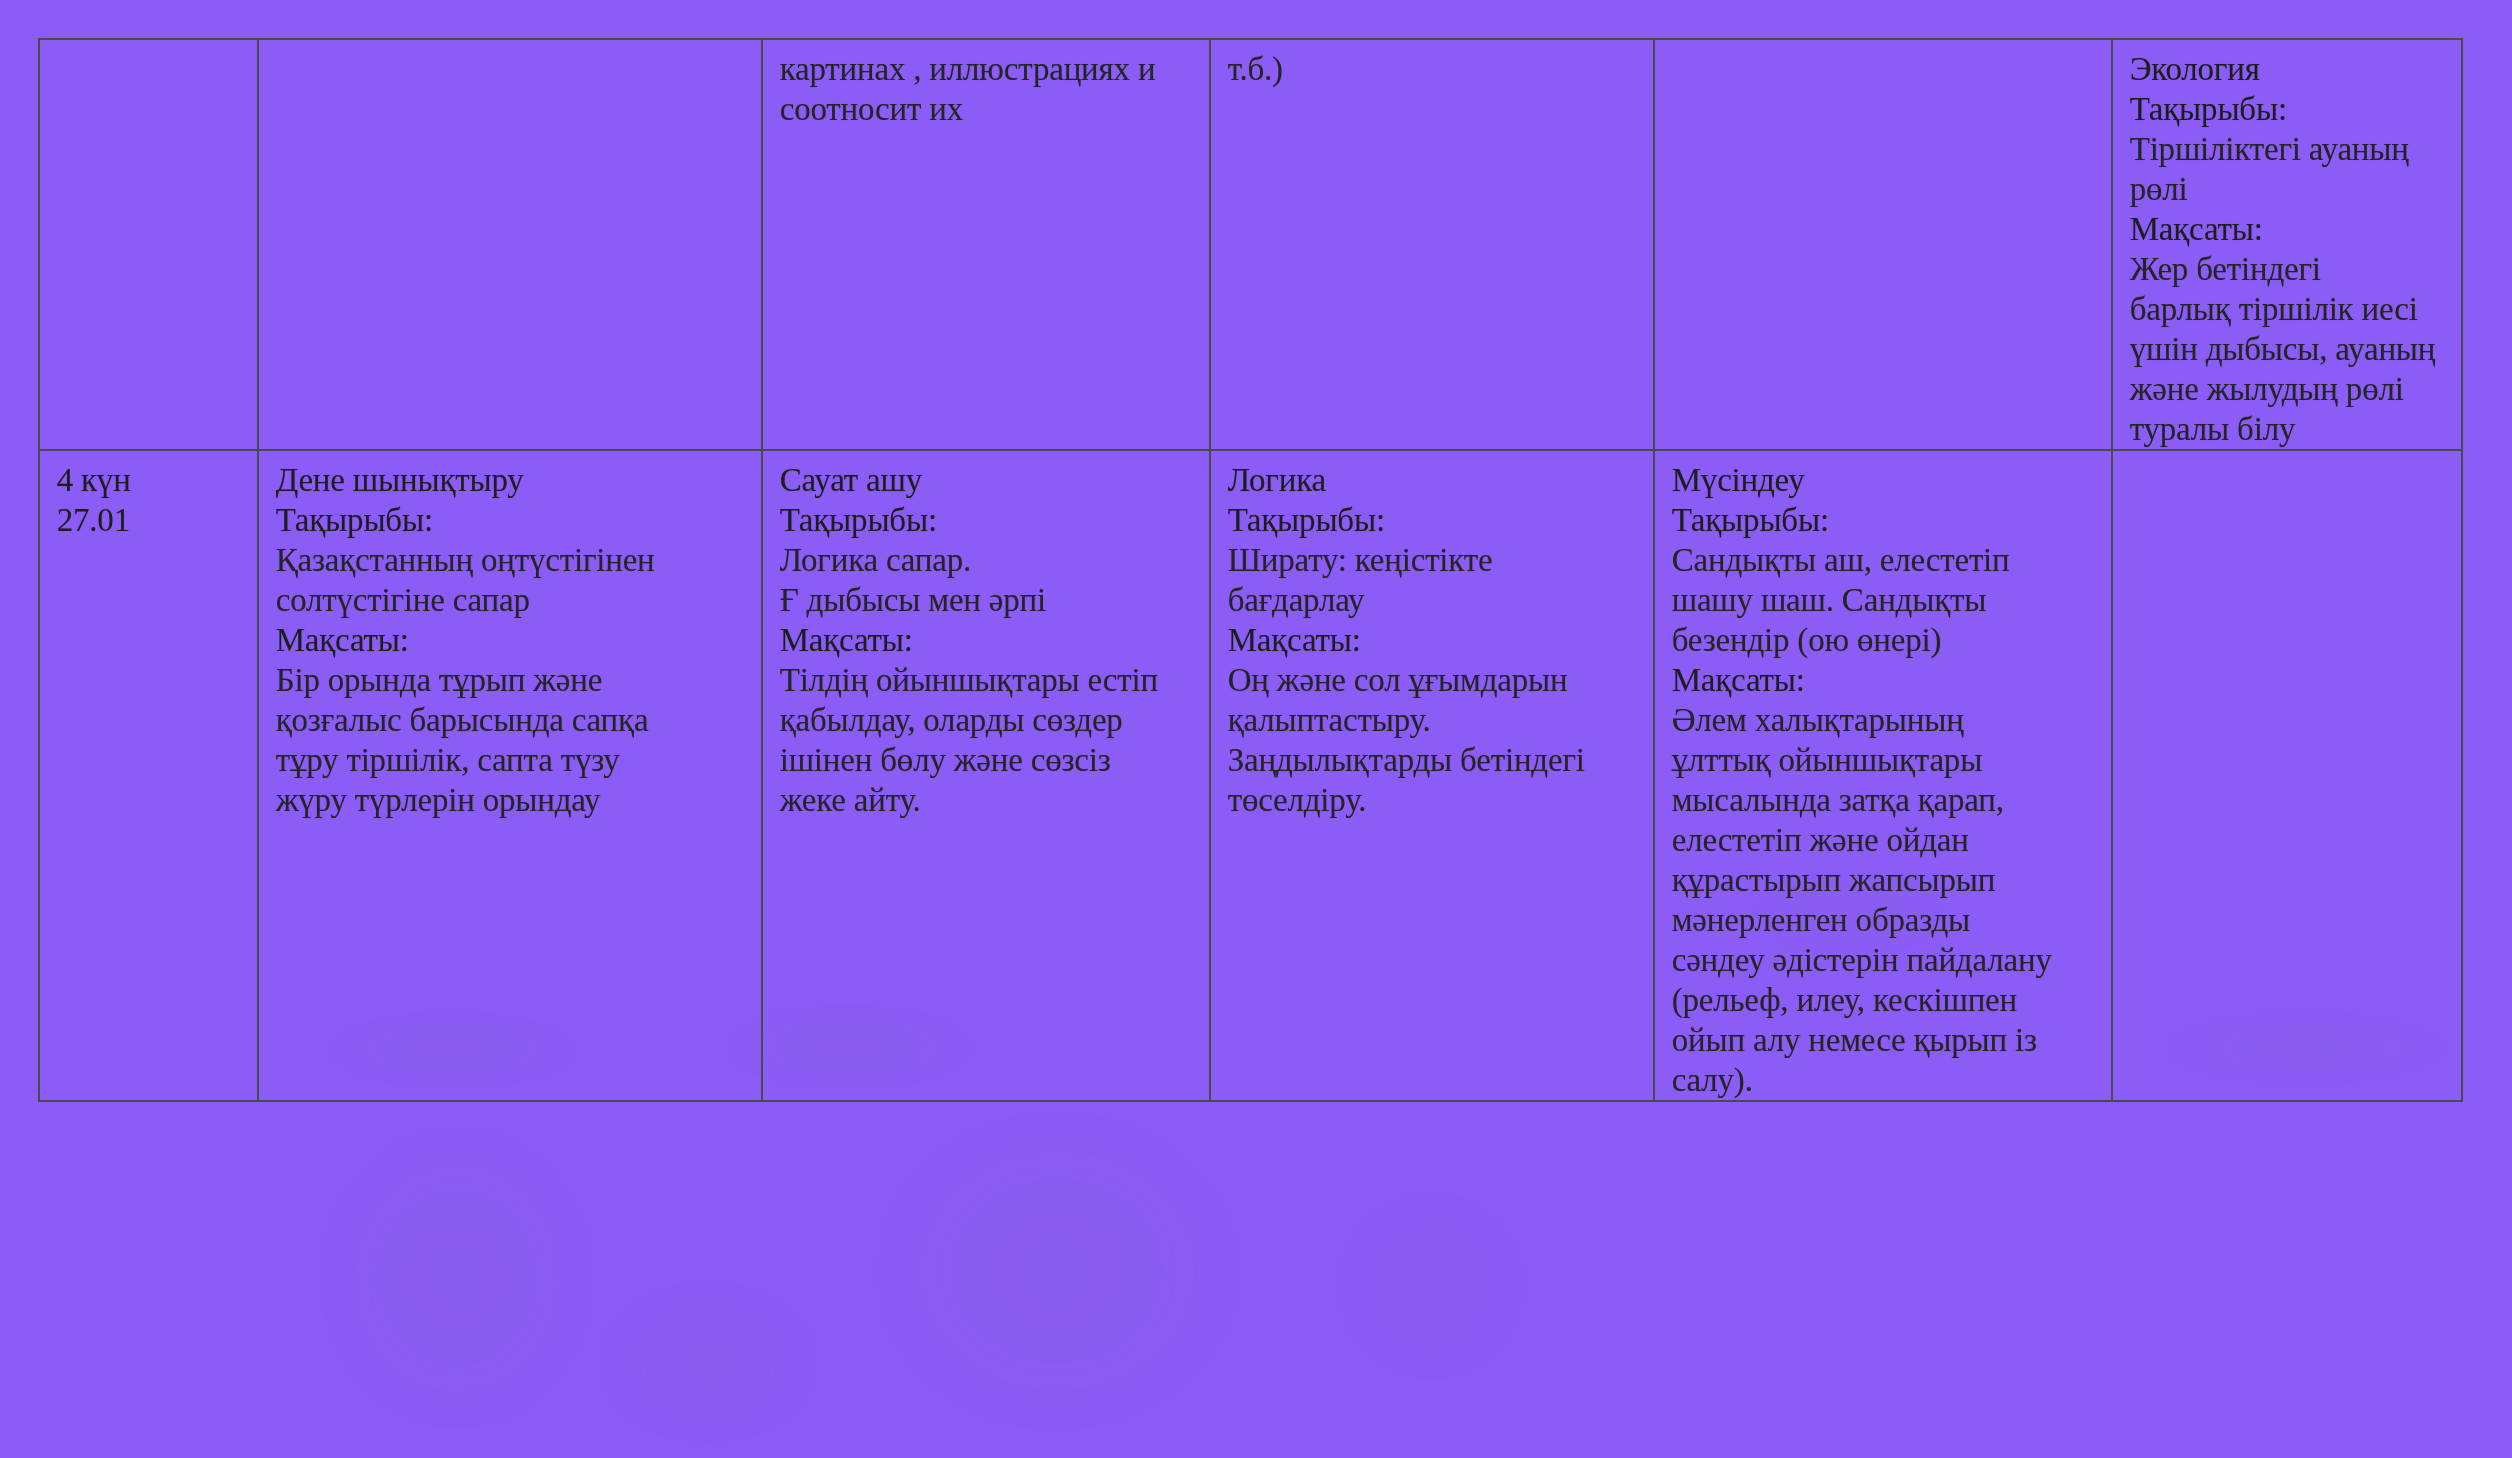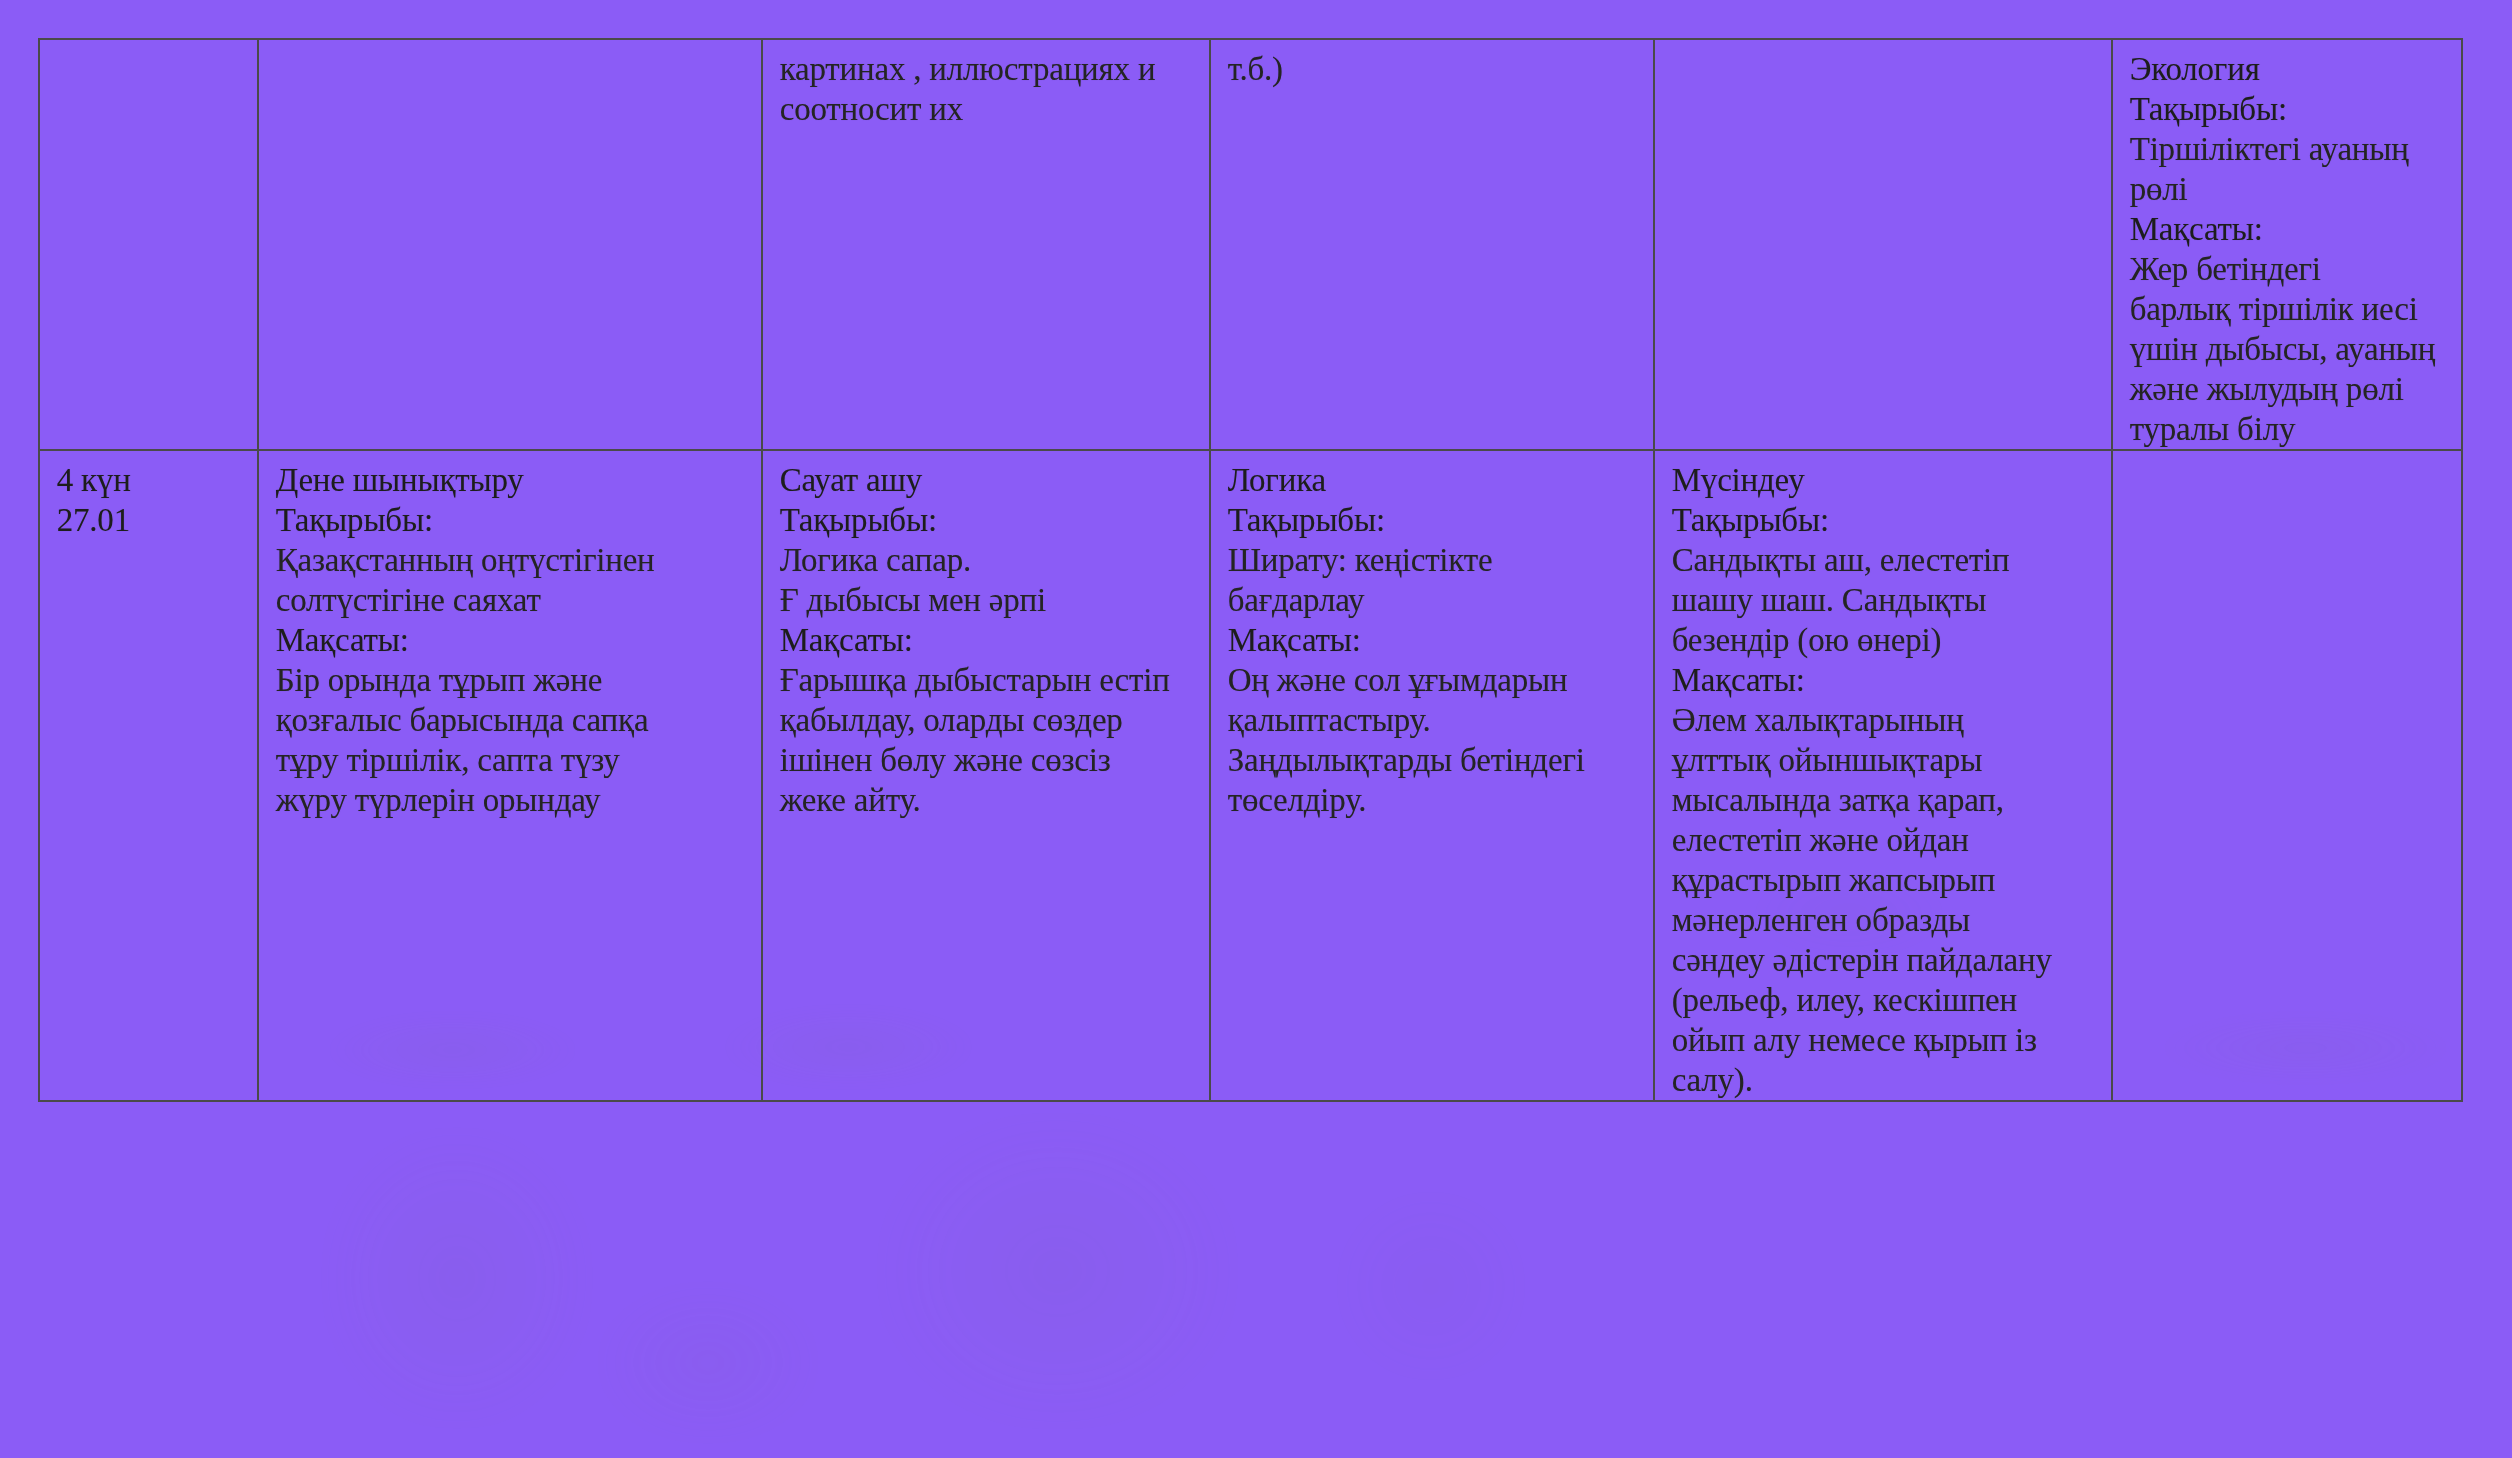--- a/index.html
+++ b/index.html
@@ -91,34 +91,34 @@
       </tr>
       <tr style="height: 645px; margin-top: 16px;">
         <td>
             <div class="ln b">4 күн</div>
             <div class="ln b">27.01</div>
           </td>
         <td>
             <div class="ln b">Дене шынықтыру</div>
             <div class="ln b">Тақырыбы:</div>
             <div class="ln">Қазақстанның оңтүстігінен</div>
-            <div class="ln">солтүстігіне саяхат</div>
+            <div class="ln">солтүстігіне сапар</div>
             <div class="ln b">Мақсаты:</div>
             <div class="ln">Бір орында тұрып және</div>
             <div class="ln">қозғалыс барысында сапқа</div>
             <div class="ln">тұру тіршілік, сапта түзу</div>
             <div class="ln">жүру түрлерін орындау</div>
           </td>
         <td>
             <div class="ln b">Сауат ашу</div>
             <div class="ln b">Тақырыбы:</div>
             <div class="ln">Логика сапар.</div>
             <div class="ln">Ғ дыбысы мен әрпі</div>
             <div class="ln b">Мақсаты:</div>
-            <div class="ln">Ғарышқа дыбыстарын естіп</div>
+            <div class="ln">Тілдің ойыншықтары естіп</div>
             <div class="ln">қабылдау, оларды сөздер</div>
             <div class="ln">ішінен бөлу және сөзсіз</div>
             <div class="ln">жеке айту.</div>
           </td>
         <td>
             <div class="ln b">Логика</div>
             <div class="ln b">Тақырыбы:</div>
             <div class="ln">Ширату: кеңістікте</div>
             <div class="ln">бағдарлау</div>
             <div class="ln b">Мақсаты:</div>

